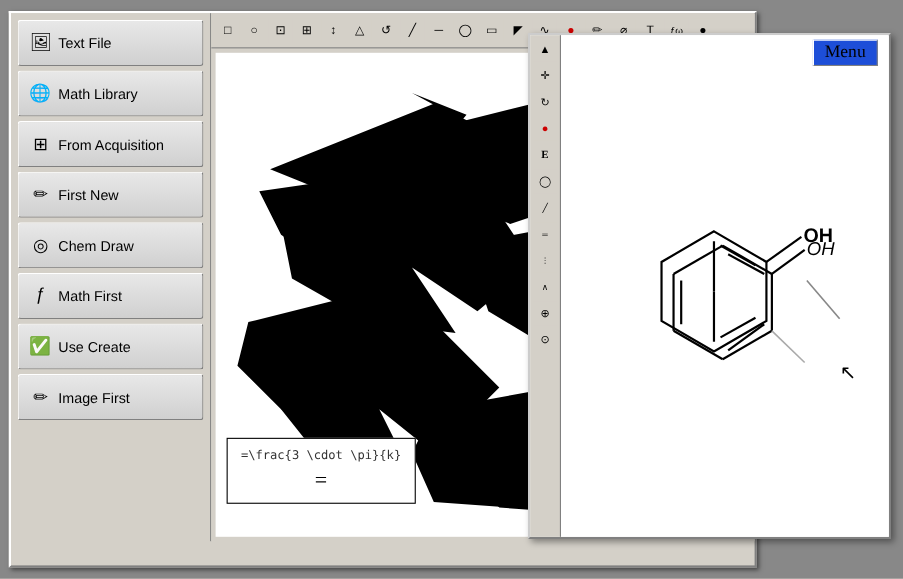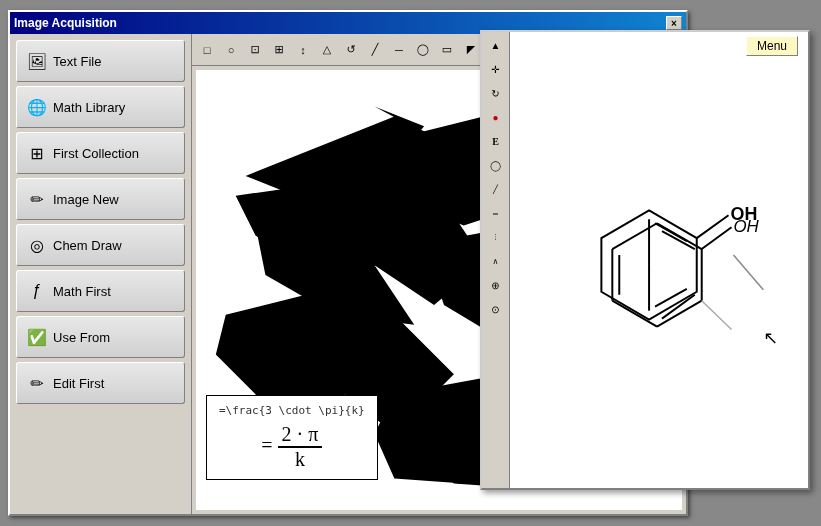--- a/index.html
+++ b/index.html
@@ -269,82 +269,79 @@
     #chem-canvas {
       flex: 1;
       position: relative;
       background: white;
     }
 
     #menu-btn {
       position: absolute;
       top: 4px;
       right: 10px;
-      background: #fef9c3;
+      background: #1d4ed8;
       border: 1px solid #808080;
       border-top: 1px solid #fff;
       border-left: 1px solid #fff;
       padding: 2px 10px;
       cursor: pointer;
-      font-size: 12px;
+      font-size: 16px;
+      font-family: Liberation Serif, serif;
     }
 
     #chem-svg {
       position: absolute;
       top: 0;
       left: 0;
       width: 100%;
       height: 100%;
     }
   </style>
 </head>
 <body>
 
 <div id="main-window">
 
-  <div id="title-bar">
-    <span>Image Acquisition</span>
-    <div id="title-close">×</div>
-  </div>
 
   <div id="main-content">
 
     <div id="sidebar">
 
     <div class="sidebar-btn">
           <span class="btn-icon">🖼</span>
           <span>Text File</span>
         </div>
         <div class="sidebar-btn">
           <span class="btn-icon">🌐</span>
           <span>Math Library</span>
         </div>
         <div class="sidebar-btn">
           <span class="btn-icon">⊞</span>
-          <span>First Collection</span>
+          <span>From Acquisition</span>
         </div>
         <div class="sidebar-btn">
           <span class="btn-icon">✏</span>
-          <span>Image New</span>
+          <span>First New</span>
         </div>
         <div class="sidebar-btn">
           <span class="btn-icon">◎</span>
           <span>Chem Draw</span>
         </div>
         <div class="sidebar-btn">
           <span class="btn-icon">ƒ</span>
           <span>Math First</span>
         </div>
         <div class="sidebar-btn">
           <span class="btn-icon">✅</span>
-          <span>Use From</span>
+          <span>Use Create</span>
         </div>
         <div class="sidebar-btn">
           <span class="btn-icon">✏</span>
-          <span>Edit First</span>
+          <span>Image First</span>
         </div>
       </div>
 
     <div id="canvas-area">
 
       <div id="canvas-toolbar">
 
         <div class="tool-btn">□</div>
         <div class="tool-btn">○</div>
         <div class="tool-btn">⊡</div>
@@ -440,24 +437,20 @@
               <div class="color-fg"></div>
             </div>
             <div style="font-size:14px;cursor:pointer;">↺</div>
           </div>
         </div>
 
         <div id="math-overlay">
           <div id="math-source">=\frac{3 \cdot \pi}{k}</div>
           <div id="math-rendered">
             <span>=</span>
-            <span style="display:inline-block;text-align:center;vertical-align:middle;">
-              <span style="display:block;border-bottom:2px solid black;padding:0 4px;">2 · π</span>
-              <span style="display:block;padding:0 4px;">k</span>
-            </span>
           </div>
         </div>
       </div>
     </div>
   </div>
 </div>
 
 <div id="chem-window">
 
   <div id="chem-toolbar">

